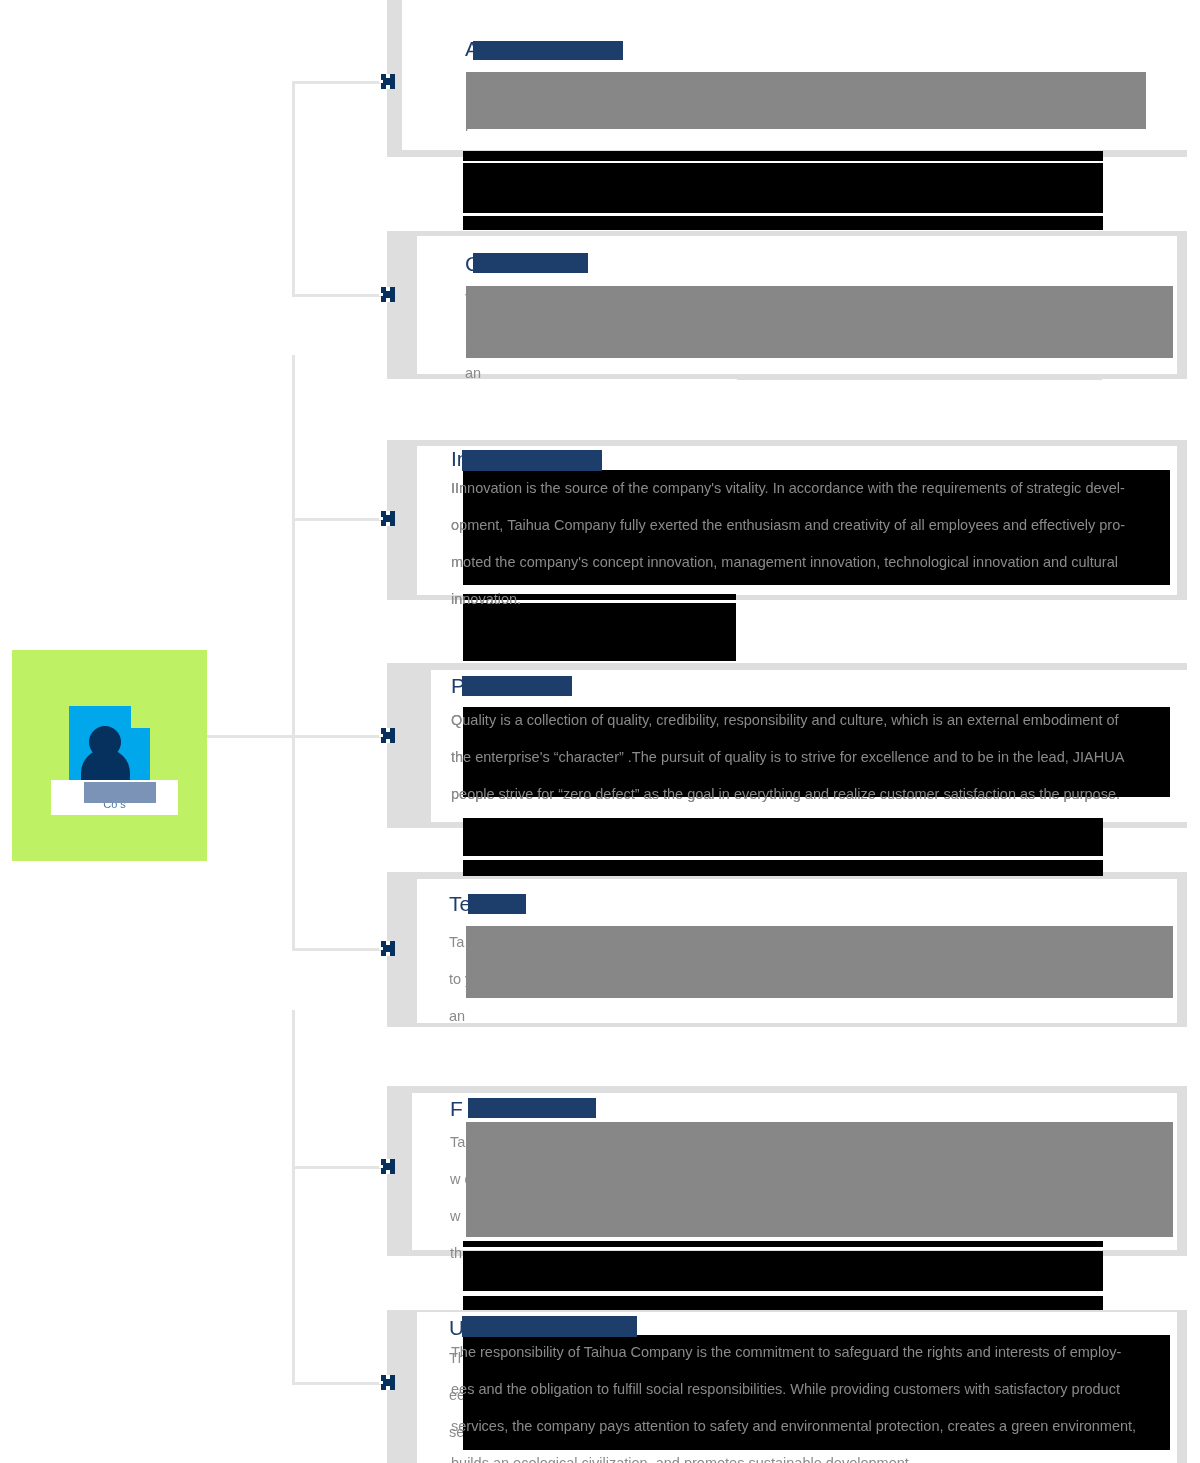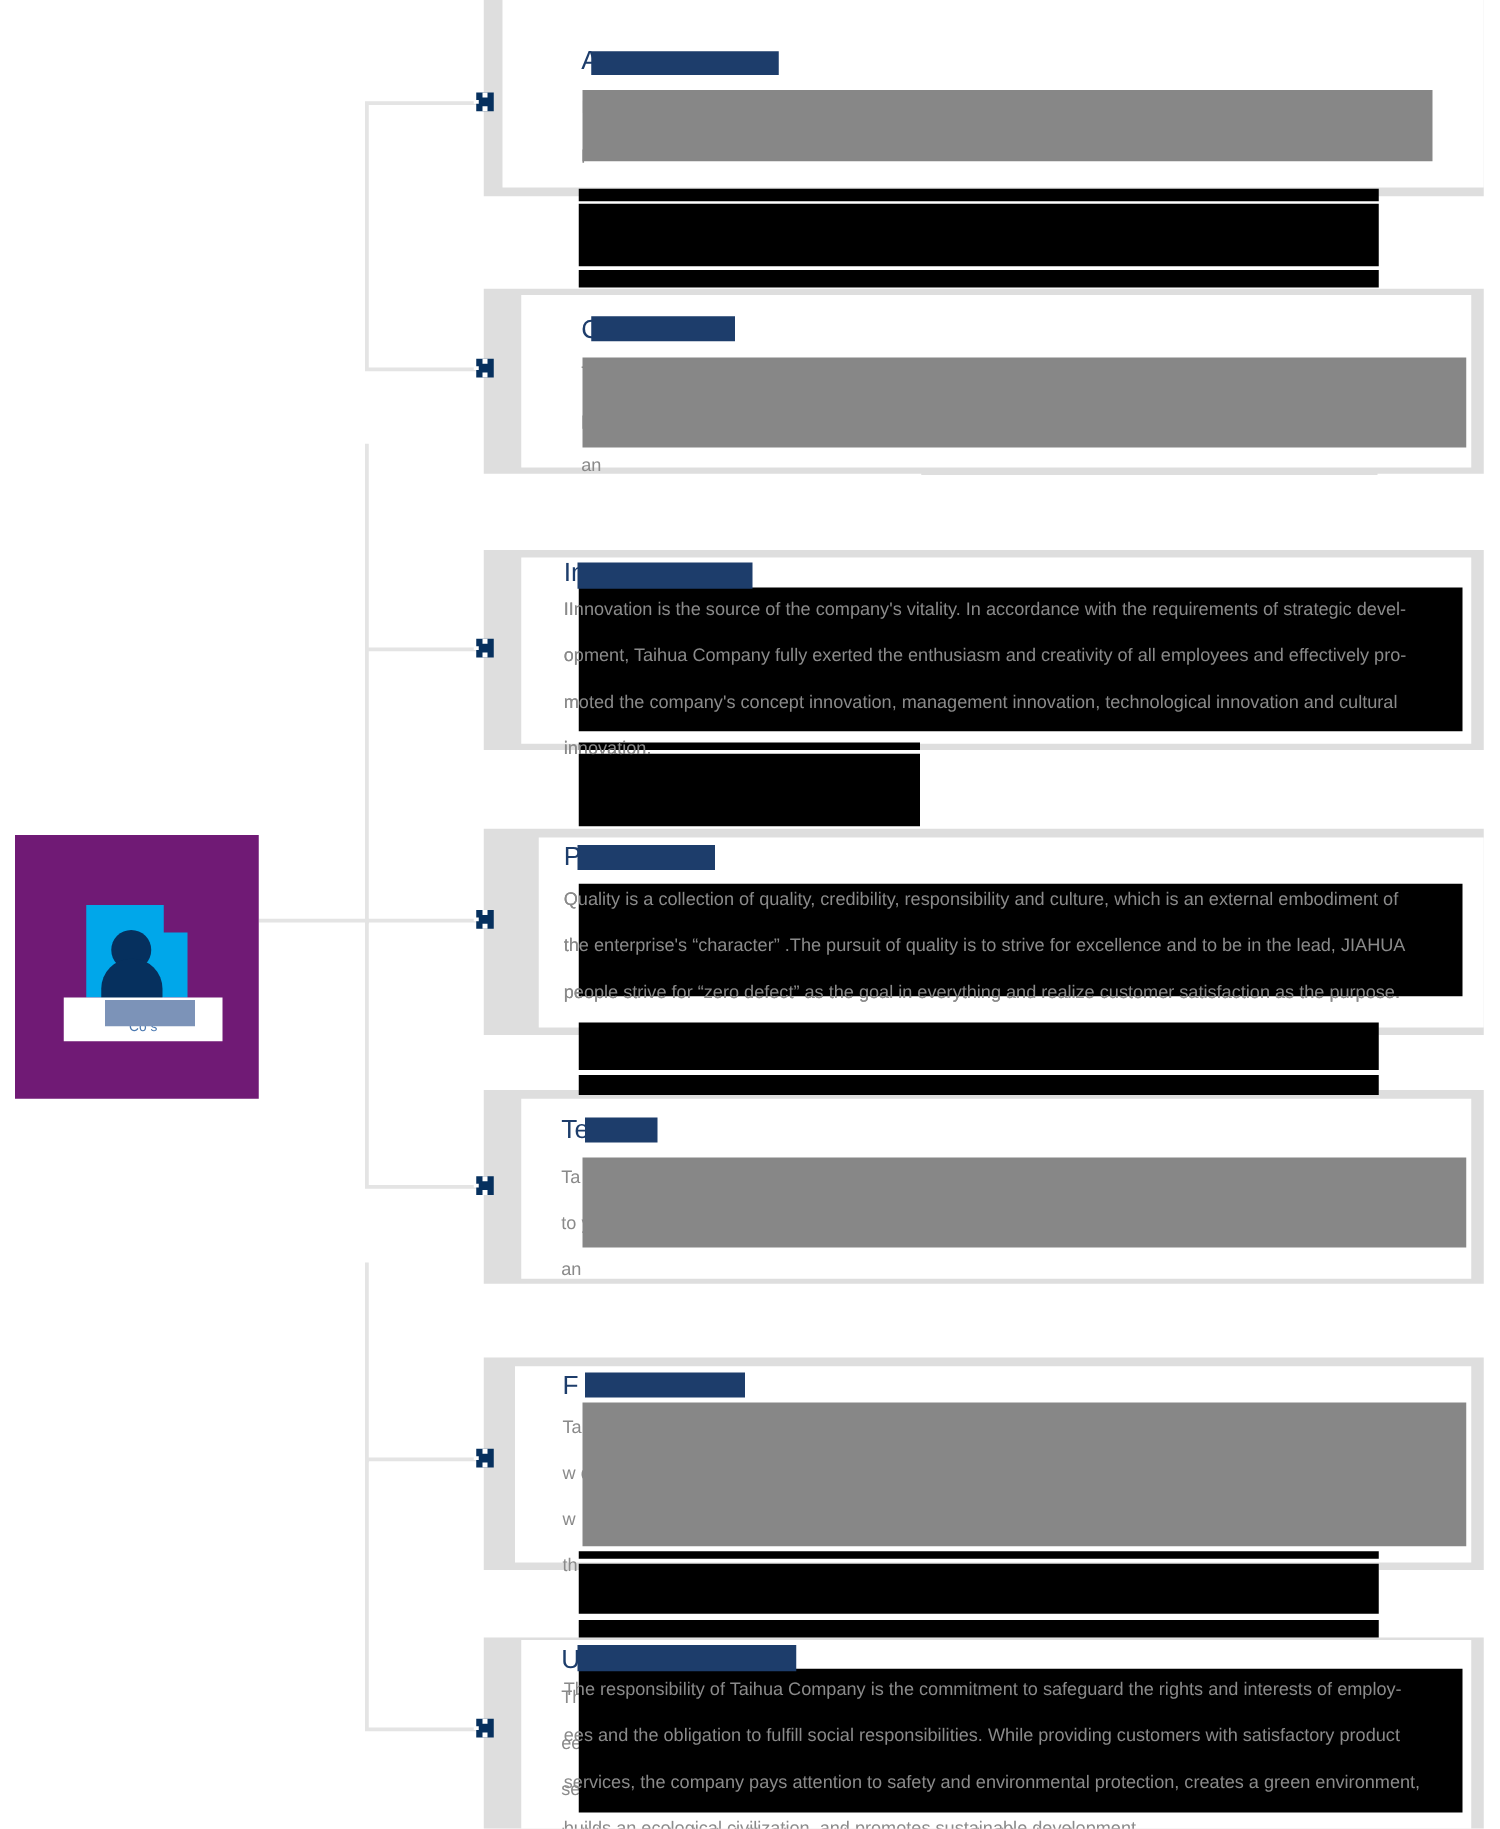--- a/index.html
+++ b/index.html
@@ -21,24 +21,24 @@
     position: absolute;
     left: 0; top: 0;
     width: 1200px;
     height: 1463px;
   }
 
   
   .root-node {
     position: absolute;
     left: 12px;
-    top: 668px;
+    top: 650px;
     width: 195px;
     height: 211px;
-    background: #701a75;
+    background: #bef264;
     z-index: 5;
   }
   .root-icon {
     position: absolute;
     left: 57px;
     top: 56px;
     width: 81px;
     height: 74px;
   }
   .root-icon .sq-a {

